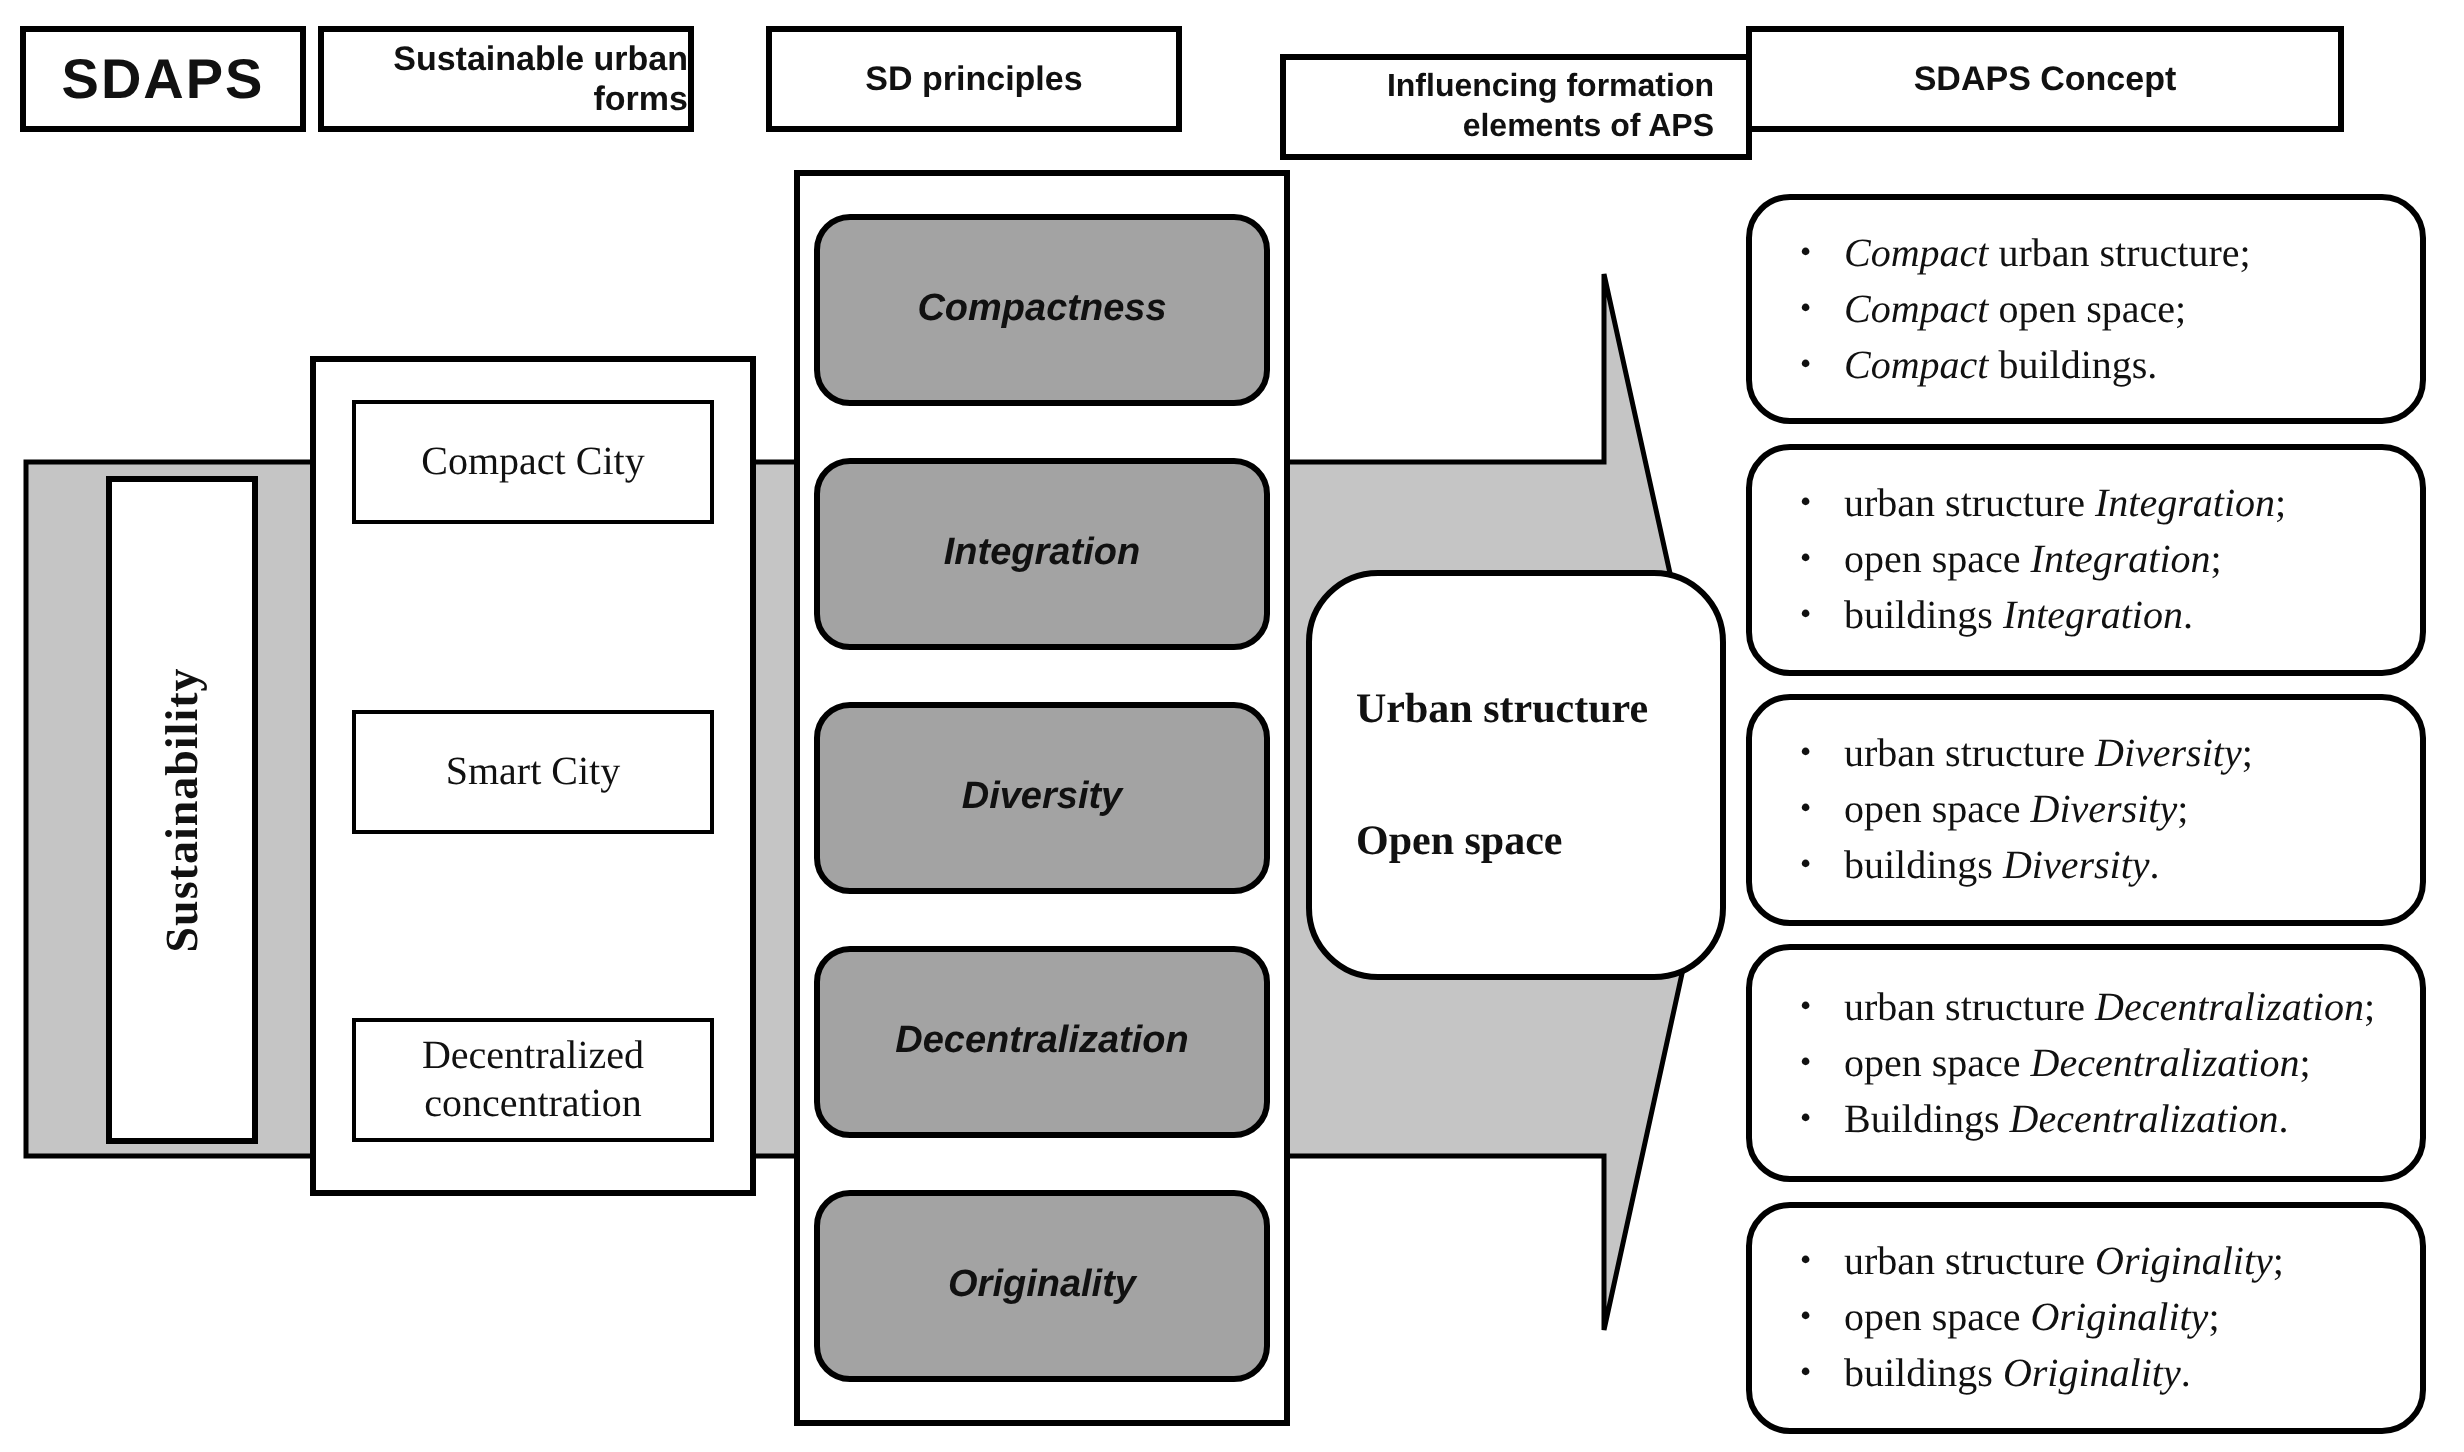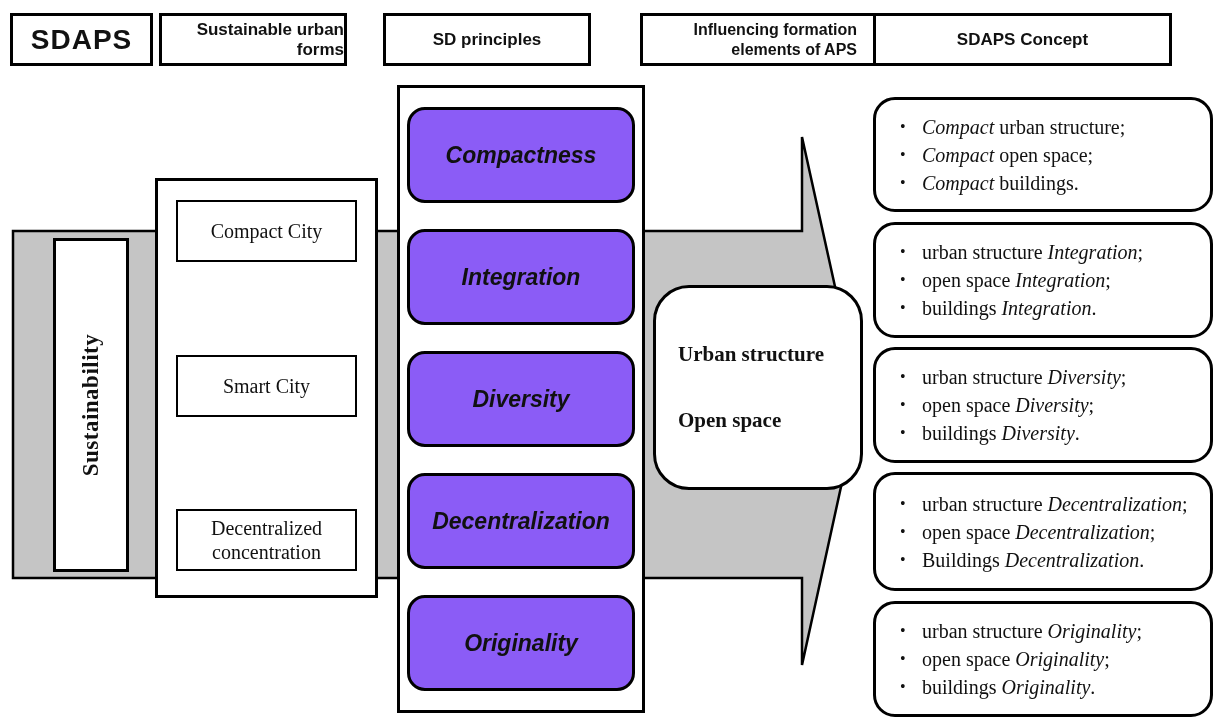--- a/index.html
+++ b/index.html
@@ -12,21 +12,21 @@
   
   .header-cell {
     position:absolute; top:13px; height:53px; box-sizing:border-box;
     border:3px solid #000; background:#fff;
     display:flex; align-items:center; justify-content:center; text-align:right;
     font-weight:bold; font-size:17px; line-height:20px;
   }
   .header-cell:nth-child(1){ left:10px;  width:143px; font-size:28px; letter-spacing:1px; }
   .header-cell:nth-child(2){ left:159px; width:188px; }
   .header-cell:nth-child(3){ left:383px; width:208px; }
-  .header-cell:nth-child(4){ left:640px; width:236px; font-size:16px; padding:0 16px; }
+  .header-cell:nth-child(4){ left:640px; width:236px; font-size:16px; padding:0 16px;margin-top:14px; }
   .header-cell:nth-child(5){ left:873px; width:299px; }
 
   
   .sus-box {
     position:absolute; left:53px; top:238px; width:76px; height:334px;
     box-sizing:border-box; border:3px solid #000; background:#fff;
     display:flex; align-items:center; justify-content:center;
   }
   .sus-box span {
     transform:rotate(-90deg); white-space:nowrap;
@@ -47,23 +47,23 @@
   }
 
   
   .principles-panel {
     position:absolute; left:397px; top:85px; width:248px; height:628px;
     box-sizing:border-box; border:3.5px solid #000; background:#fff;
     display:flex; flex-direction:column; justify-content:space-between;
     padding:19px 7px;
   }
   .principle-box {
-    height:96px; box-sizing:border-box; border:3px solid #000; border-radius:18px; background:#8b5cf6;
+    height:96px; box-sizing:border-box; border:3px solid #000; border-radius:18px; background:#a3a3a3;
     display:flex; align-items:center; justify-content:center;
-    font-weight:bold; font-style:italic; font-size:23px;
+    font-weight:bold; font-style:italic; font-size:19px;
   }
 
   
   .aps-box {
     position:absolute; left:653px; top:285px; width:210px; height:205px;
     box-sizing:border-box; border:3px solid #000; border-radius:36px; background:#fff;
     display:flex; flex-direction:column; justify-content:space-evenly;
     padding:12px 4px 12px 22px;
   }
   .aps-line { font-family:"Liberation Serif", serif; font-weight:bold; font-size:21px; }

